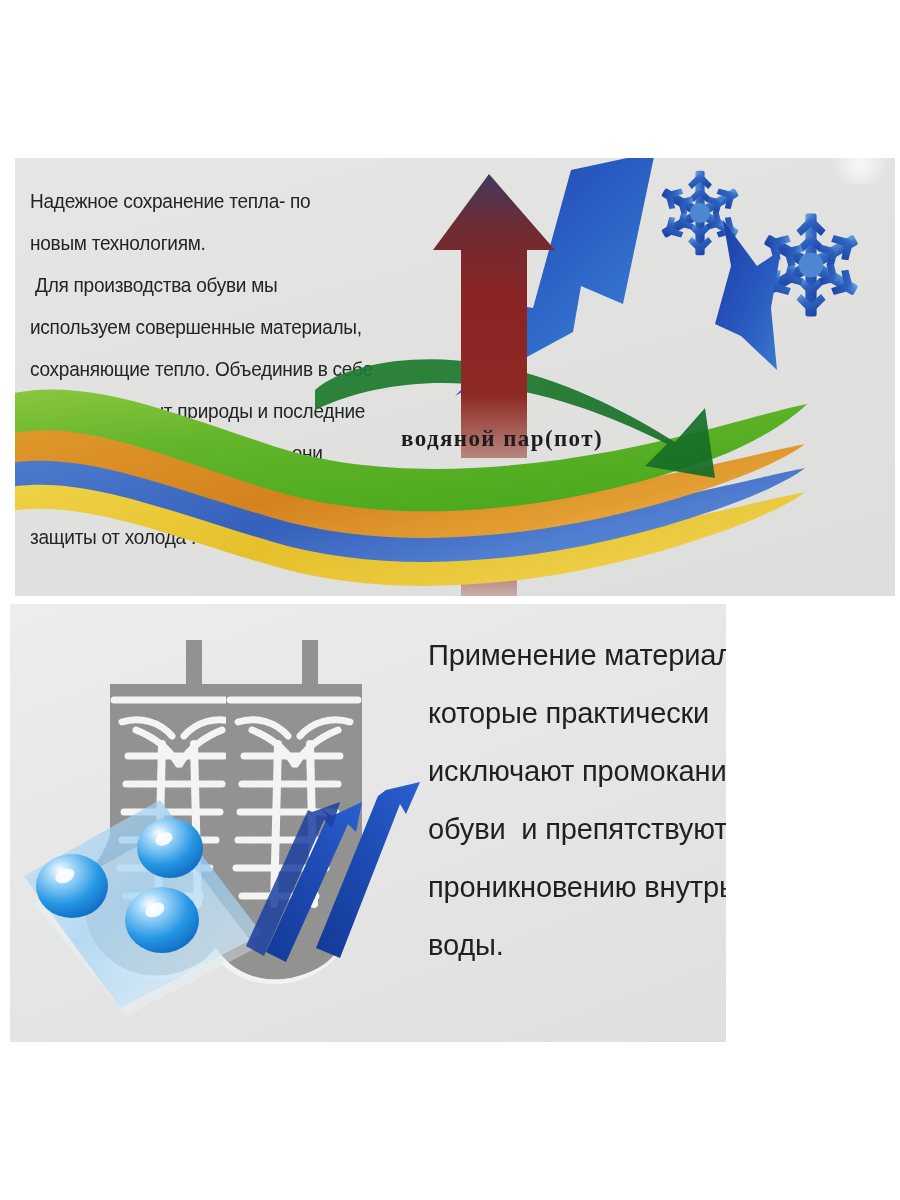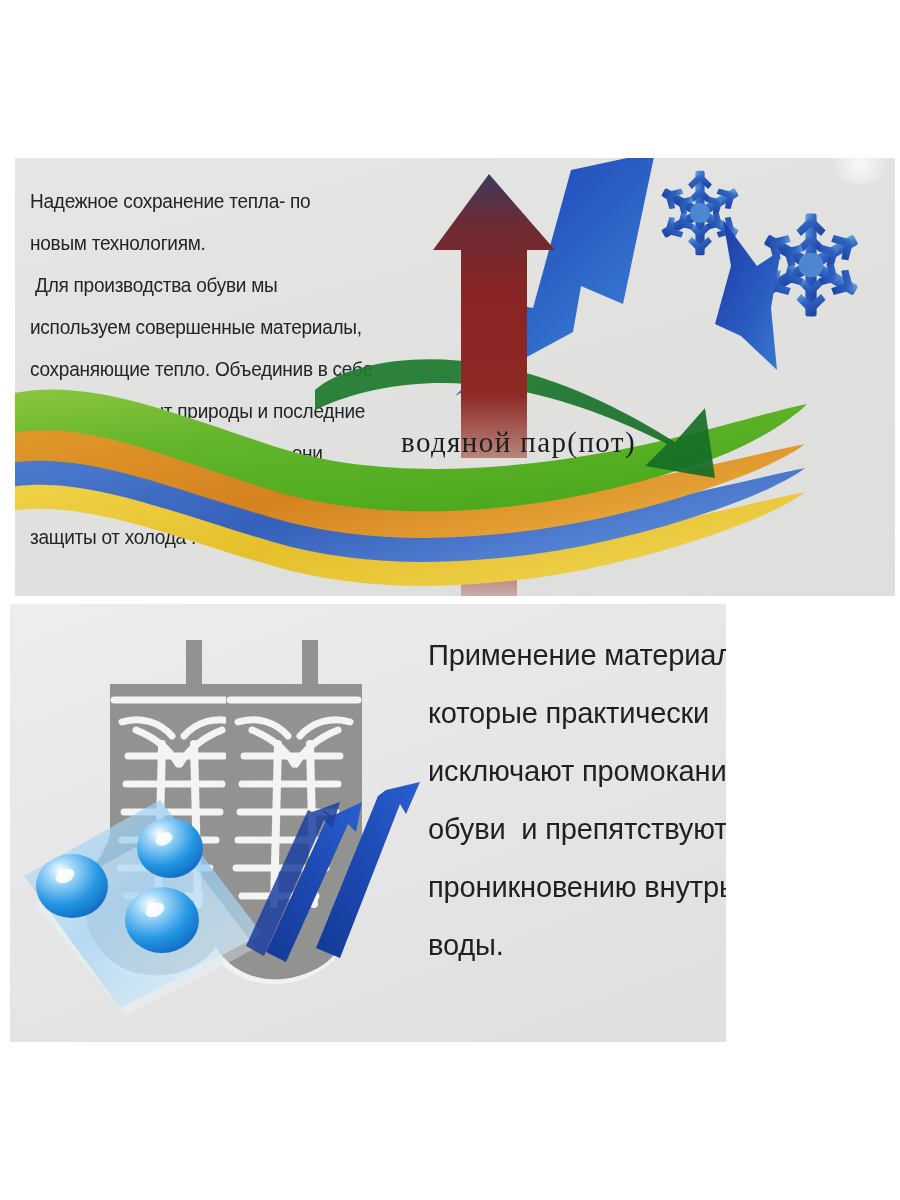--- a/index.html
+++ b/index.html
@@ -51,22 +51,22 @@
     transform-origin: left top;
     white-space: pre-wrap;
   }
 
   
   #vapor-label {
     position: absolute;
     left: 386px;
     top: 268px;
     font-family: "Liberation Serif", serif;
-    font-weight: normal;
-    font-size: 29px;
+    font-weight: bold;
+    font-size: 23px;
     letter-spacing: 1.4px;
     color: #1d1d1f;
   }
 
   
   .gfx {
     position: absolute;
     left: 0;
     top: 0;
     width: 880px;

